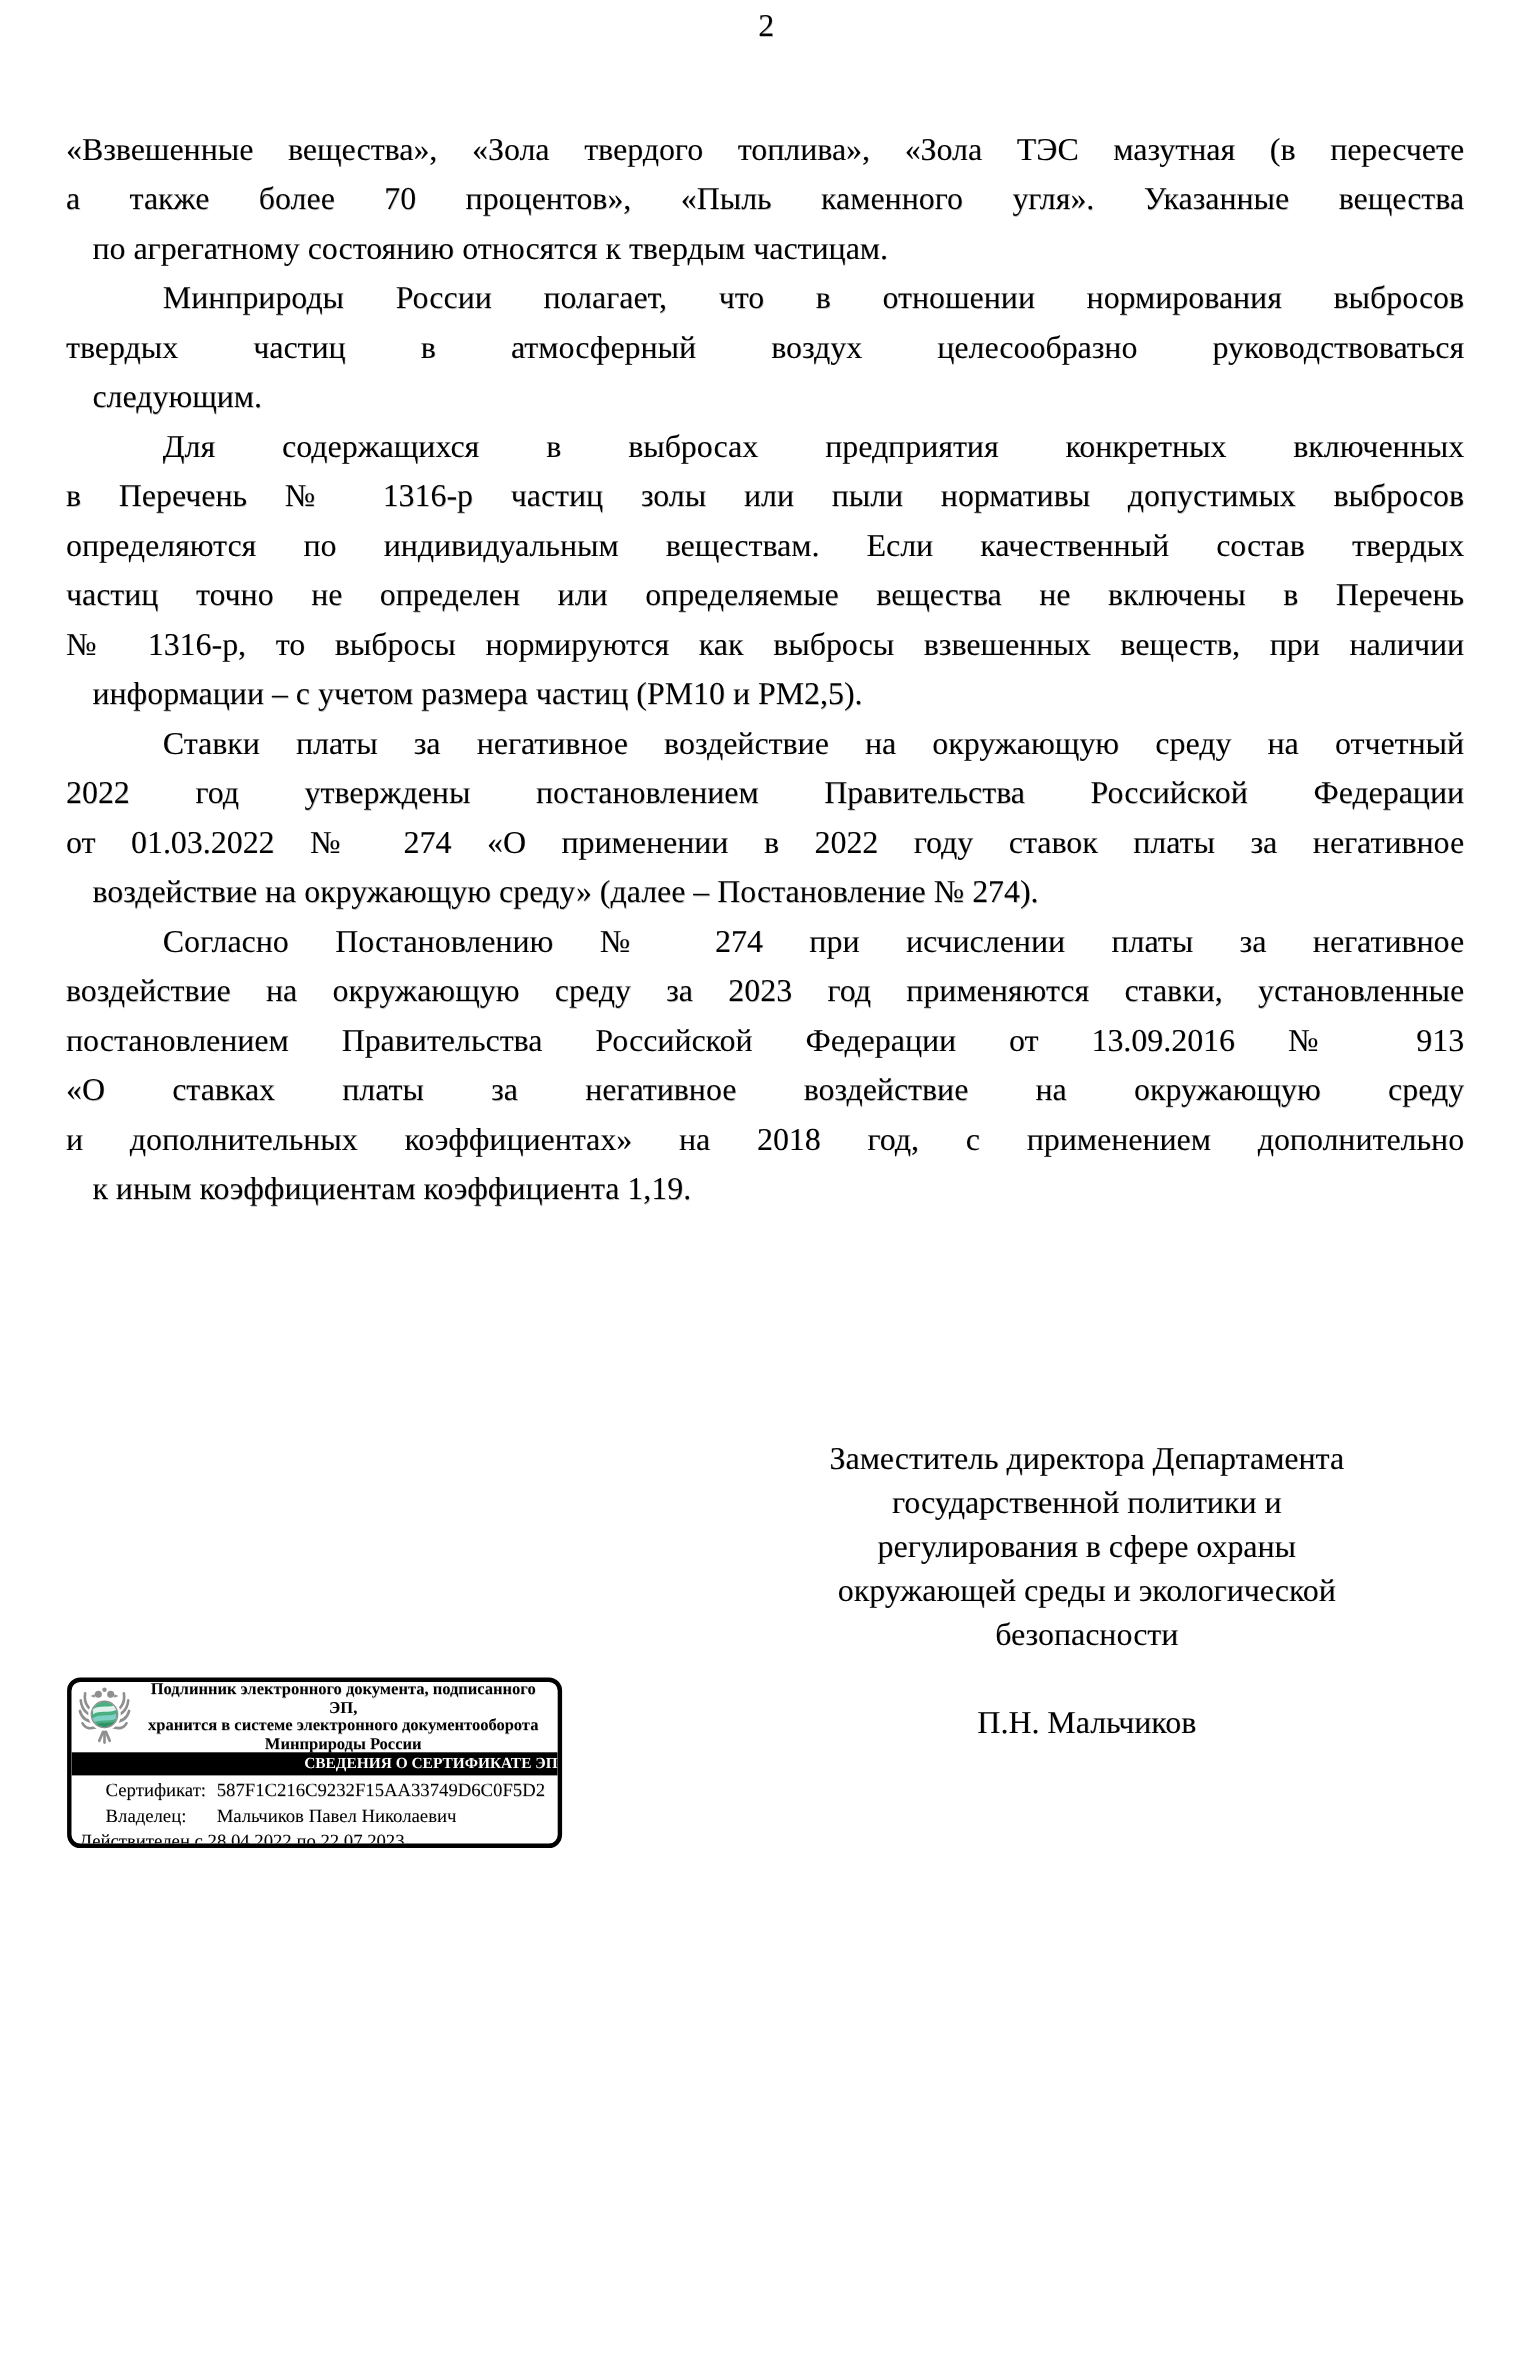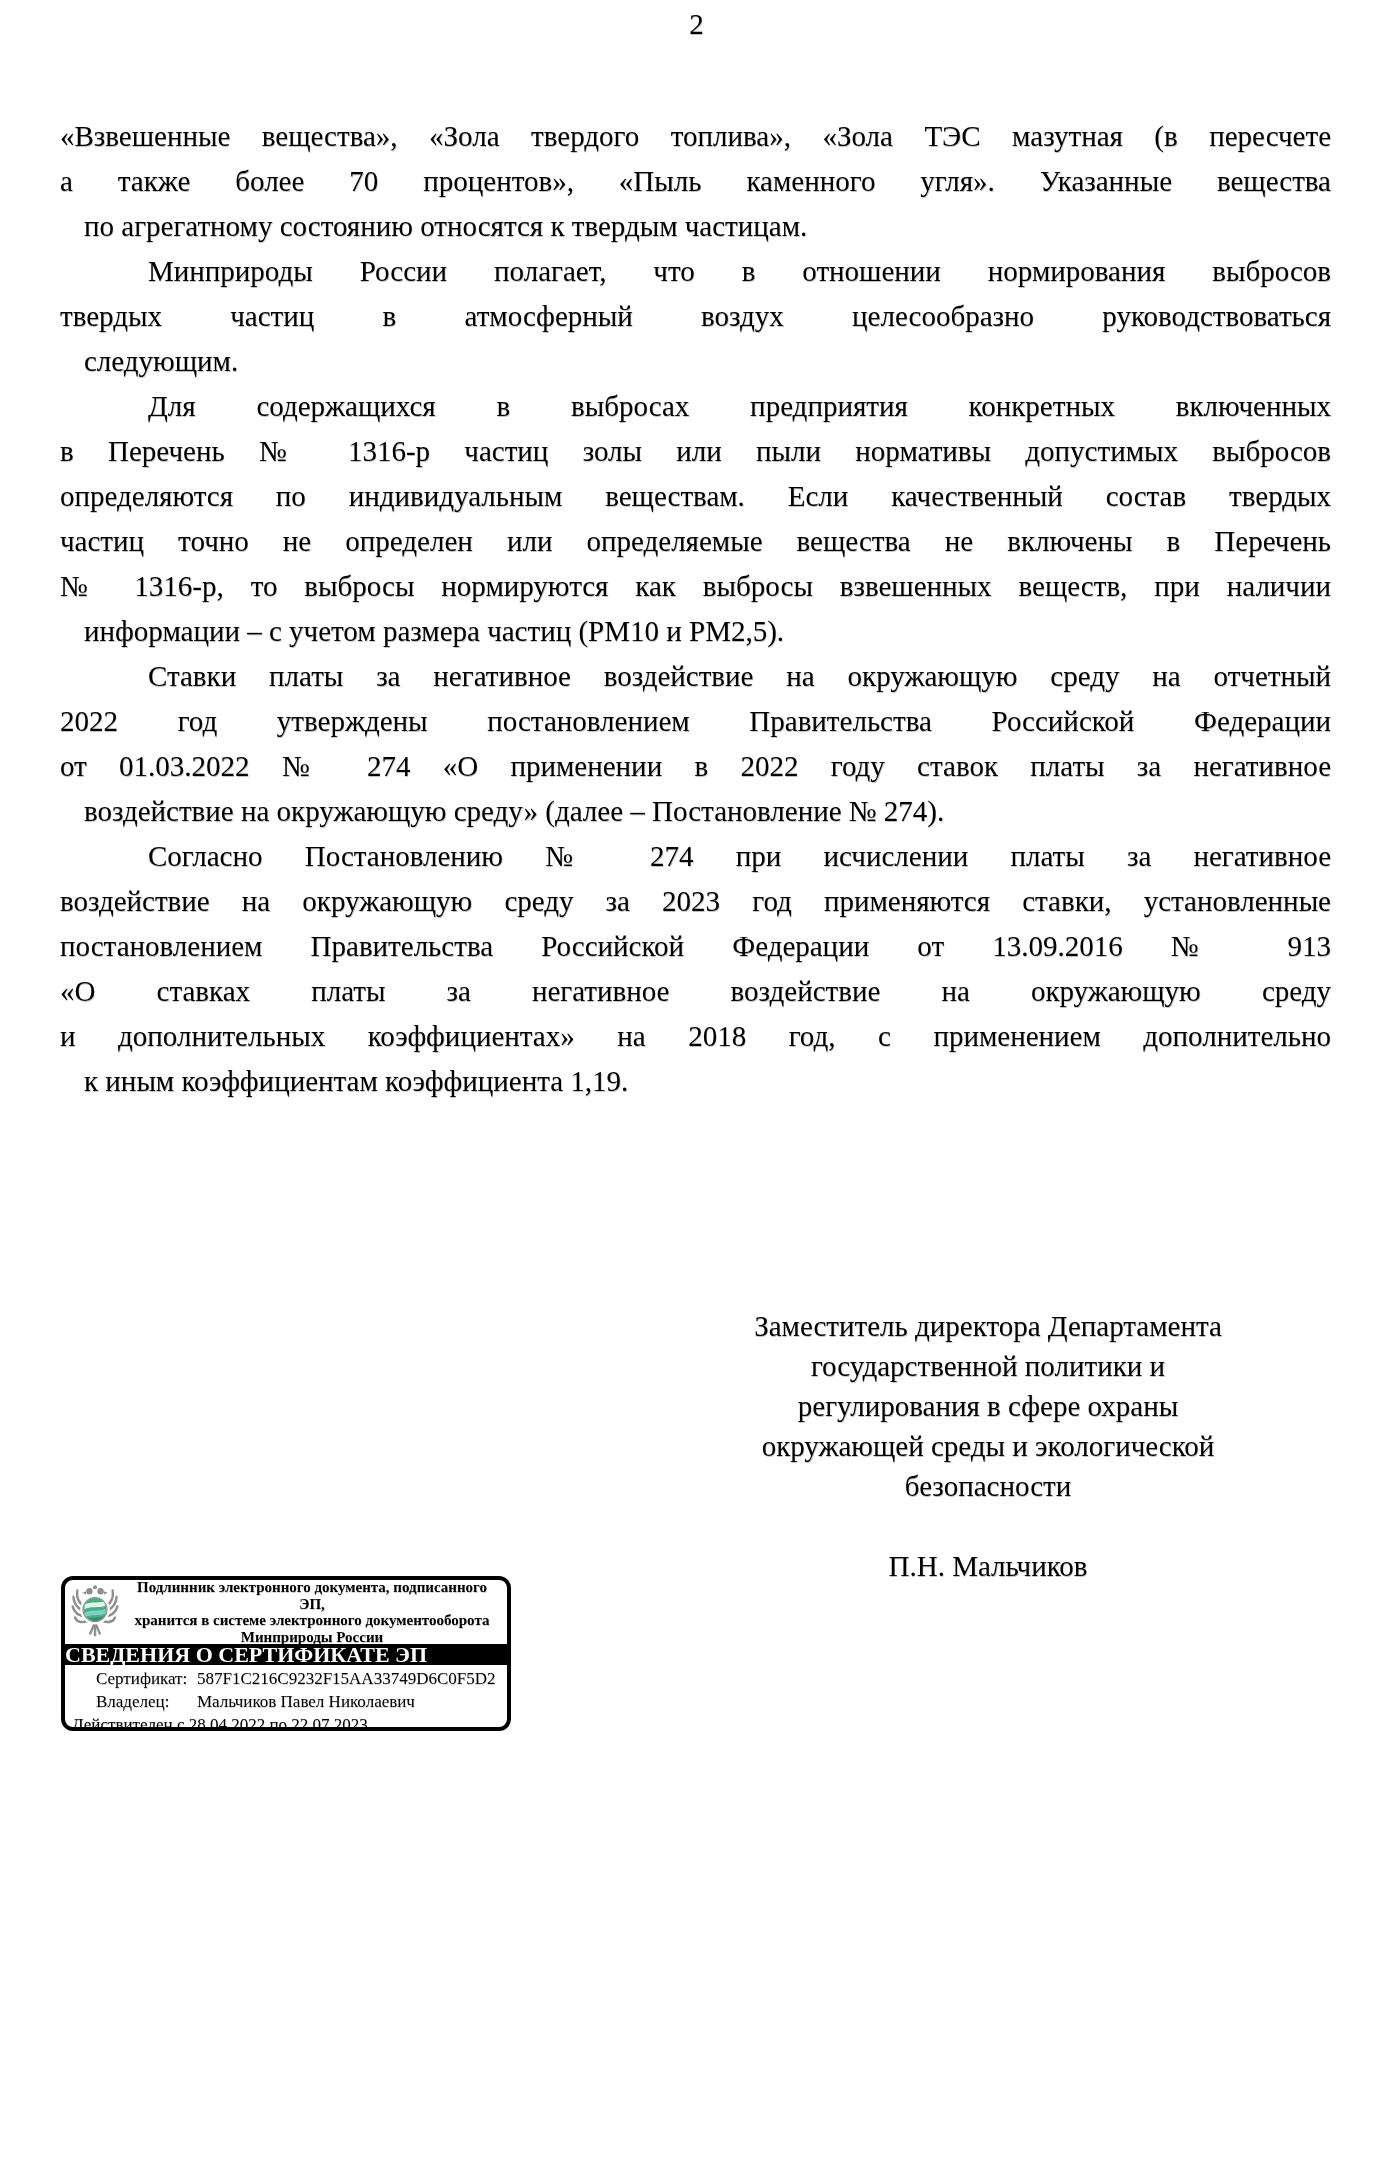--- a/index.html
+++ b/index.html
@@ -41,21 +41,21 @@
     top: 1306px; right: 75px;
     width: 660px;
     font-size: 29px;
     line-height: 40px;
     text-align: center;
     text-shadow: 0.6px 0.8px 0.6px rgba(120,120,120,0.45);
   }
   .sig-name { margin-top: 40px; }
   .stamp {
     position: absolute;
-    left: 61px; top: 1576px;
+    left: 61px; top: 1525px;
     width: 450px; height: 155px;
     box-sizing: border-box;
     border: 4px solid #000000;
     border-radius: 12px;
     overflow: hidden;
     display: flex;
     flex-direction: column;
     background: #ffffff;
     text-shadow: 0.4px 0.5px 0.4px rgba(120,120,120,0.35);
   }
@@ -73,22 +73,22 @@
     font-weight: bold;
     font-size: 15px;
     line-height: 16.5px;
   }
   .stamp-bar {
     flex: none;
     height: 21px; line-height: 21px;
     background: #000000;
     color: #ffffff;
     font-weight: bold;
-    font-size: 22px;
-    text-align: left;
+    font-size: 14px;
+    text-align: right;
     text-shadow: none;
   }
   .stamp-rows { flex: 1; padding: 2px 8px 2px 7px; font-size: 17px; }
   .stamp-row { height: 23px; line-height: 23px; white-space: nowrap; }
   .stamp-label { display: inline-block; width: 101px; margin-left: 24px; }
 </style>
 </head>
 <body>
 
 <div class="page">

